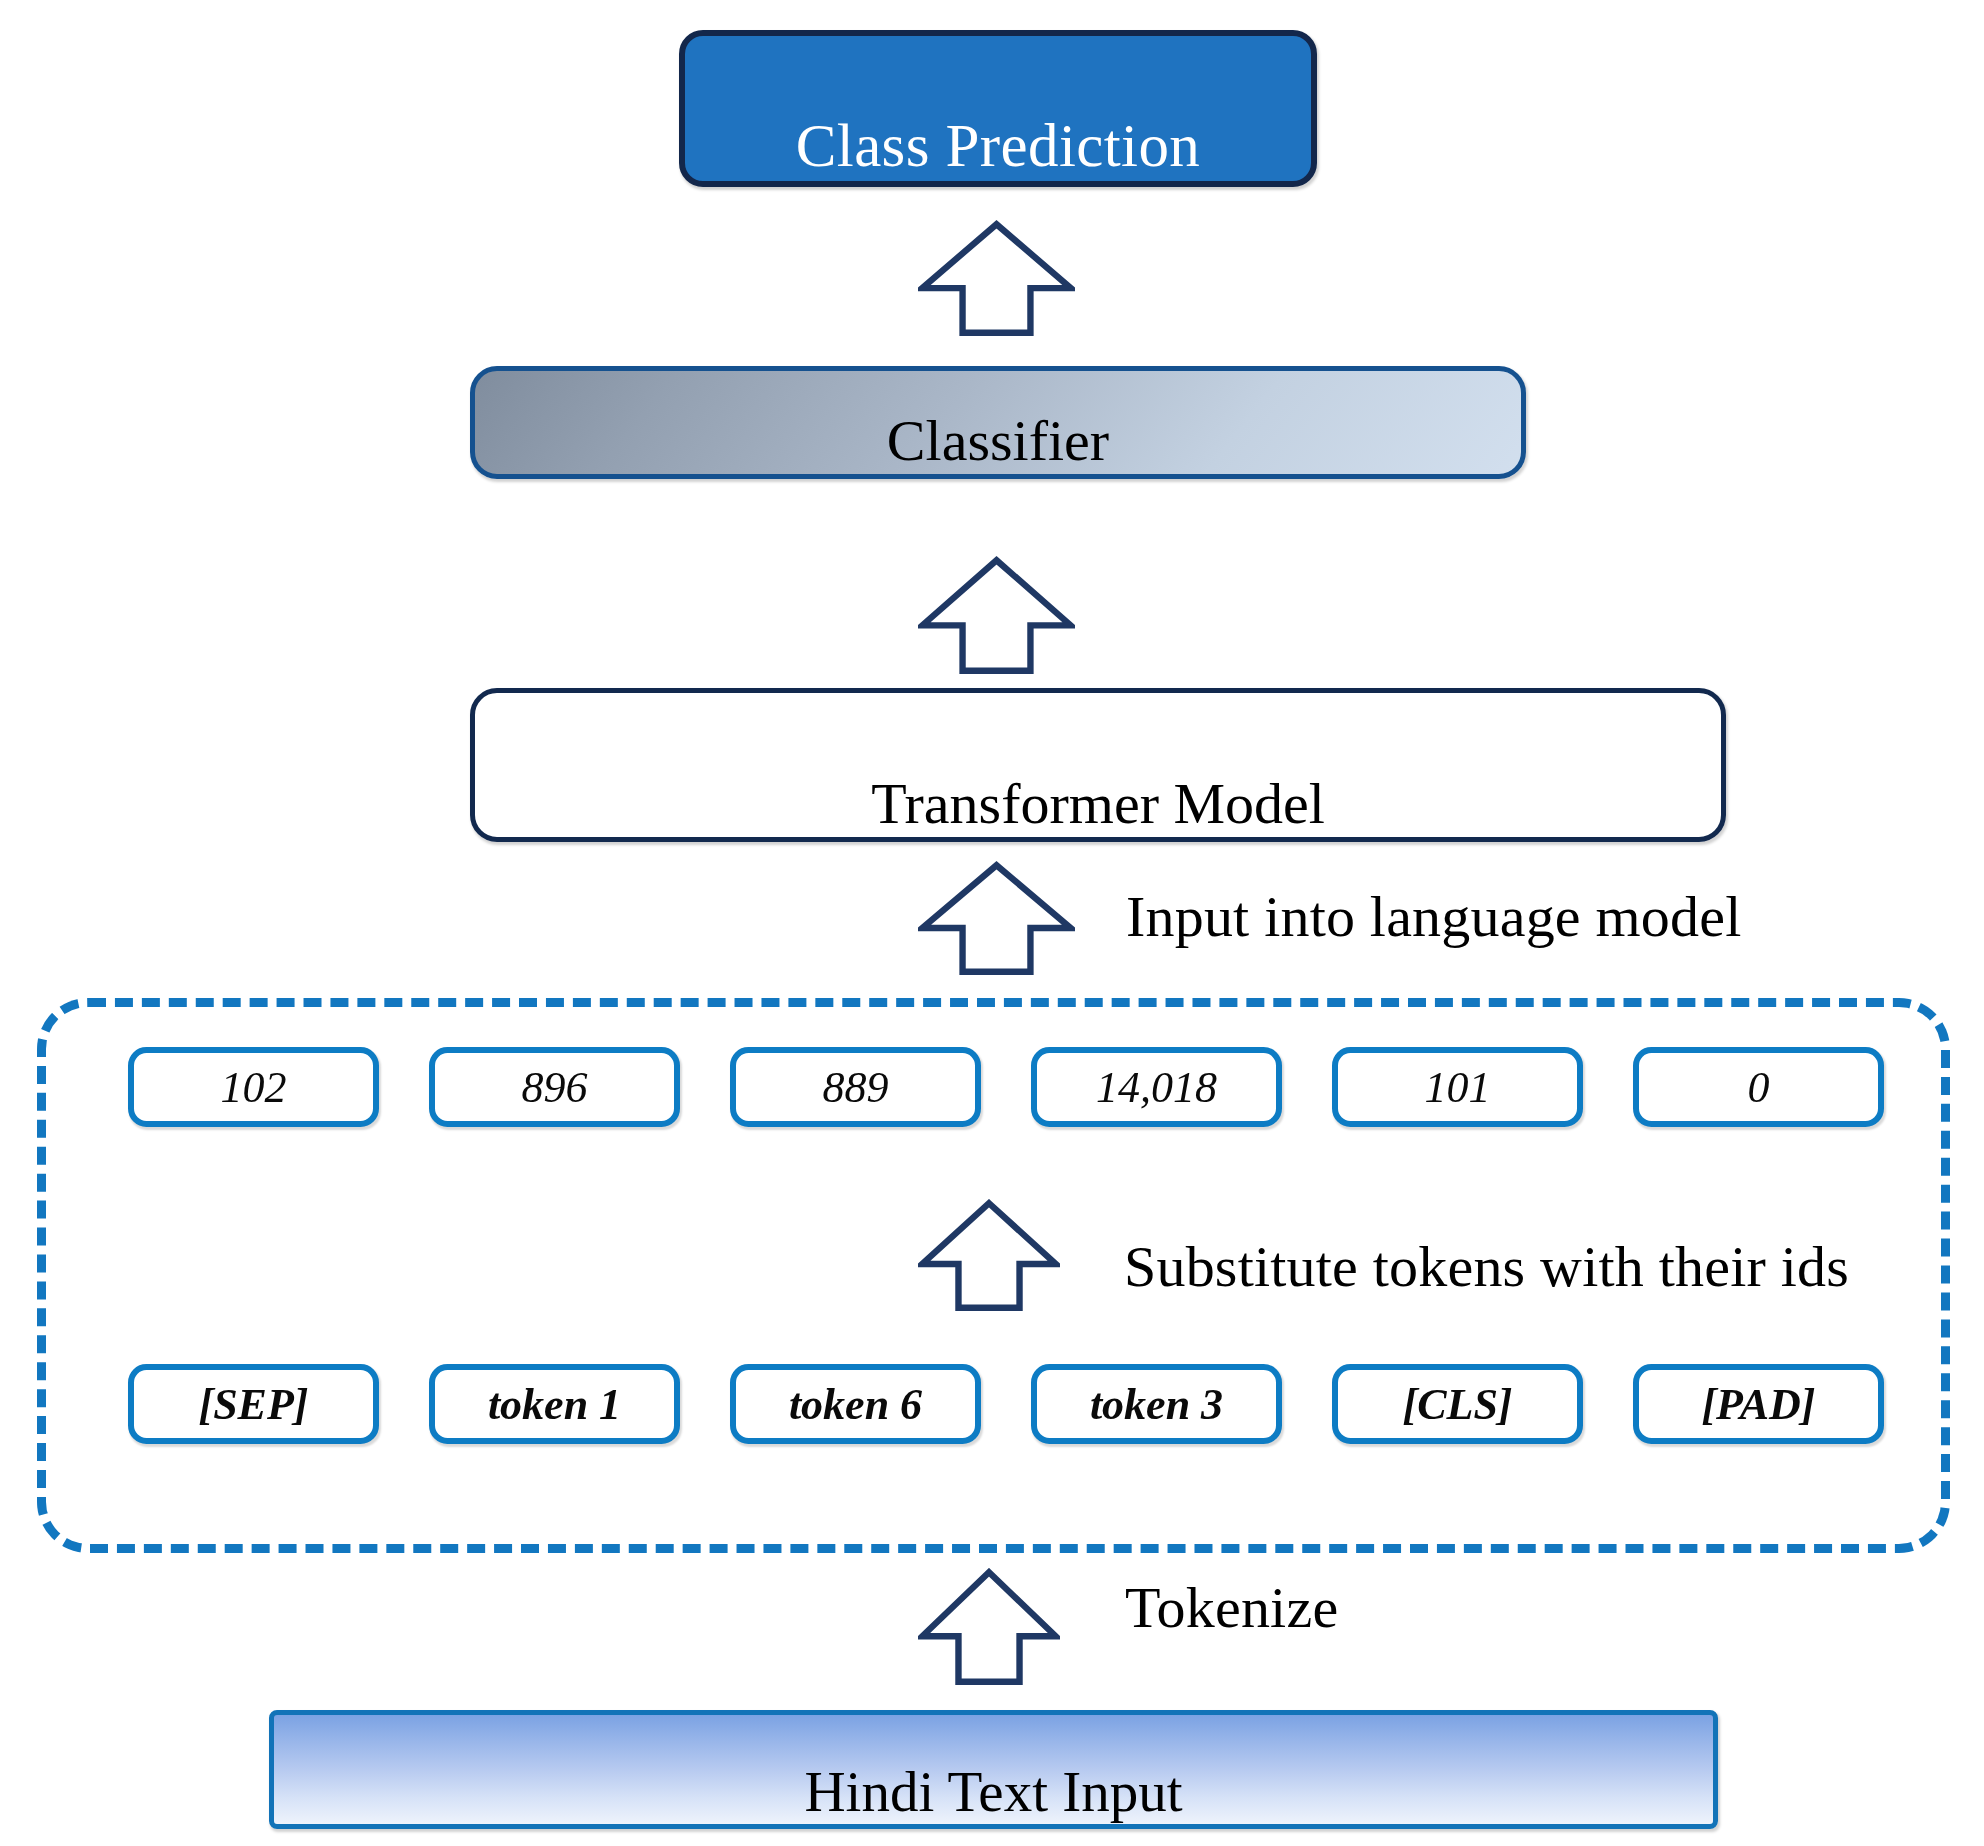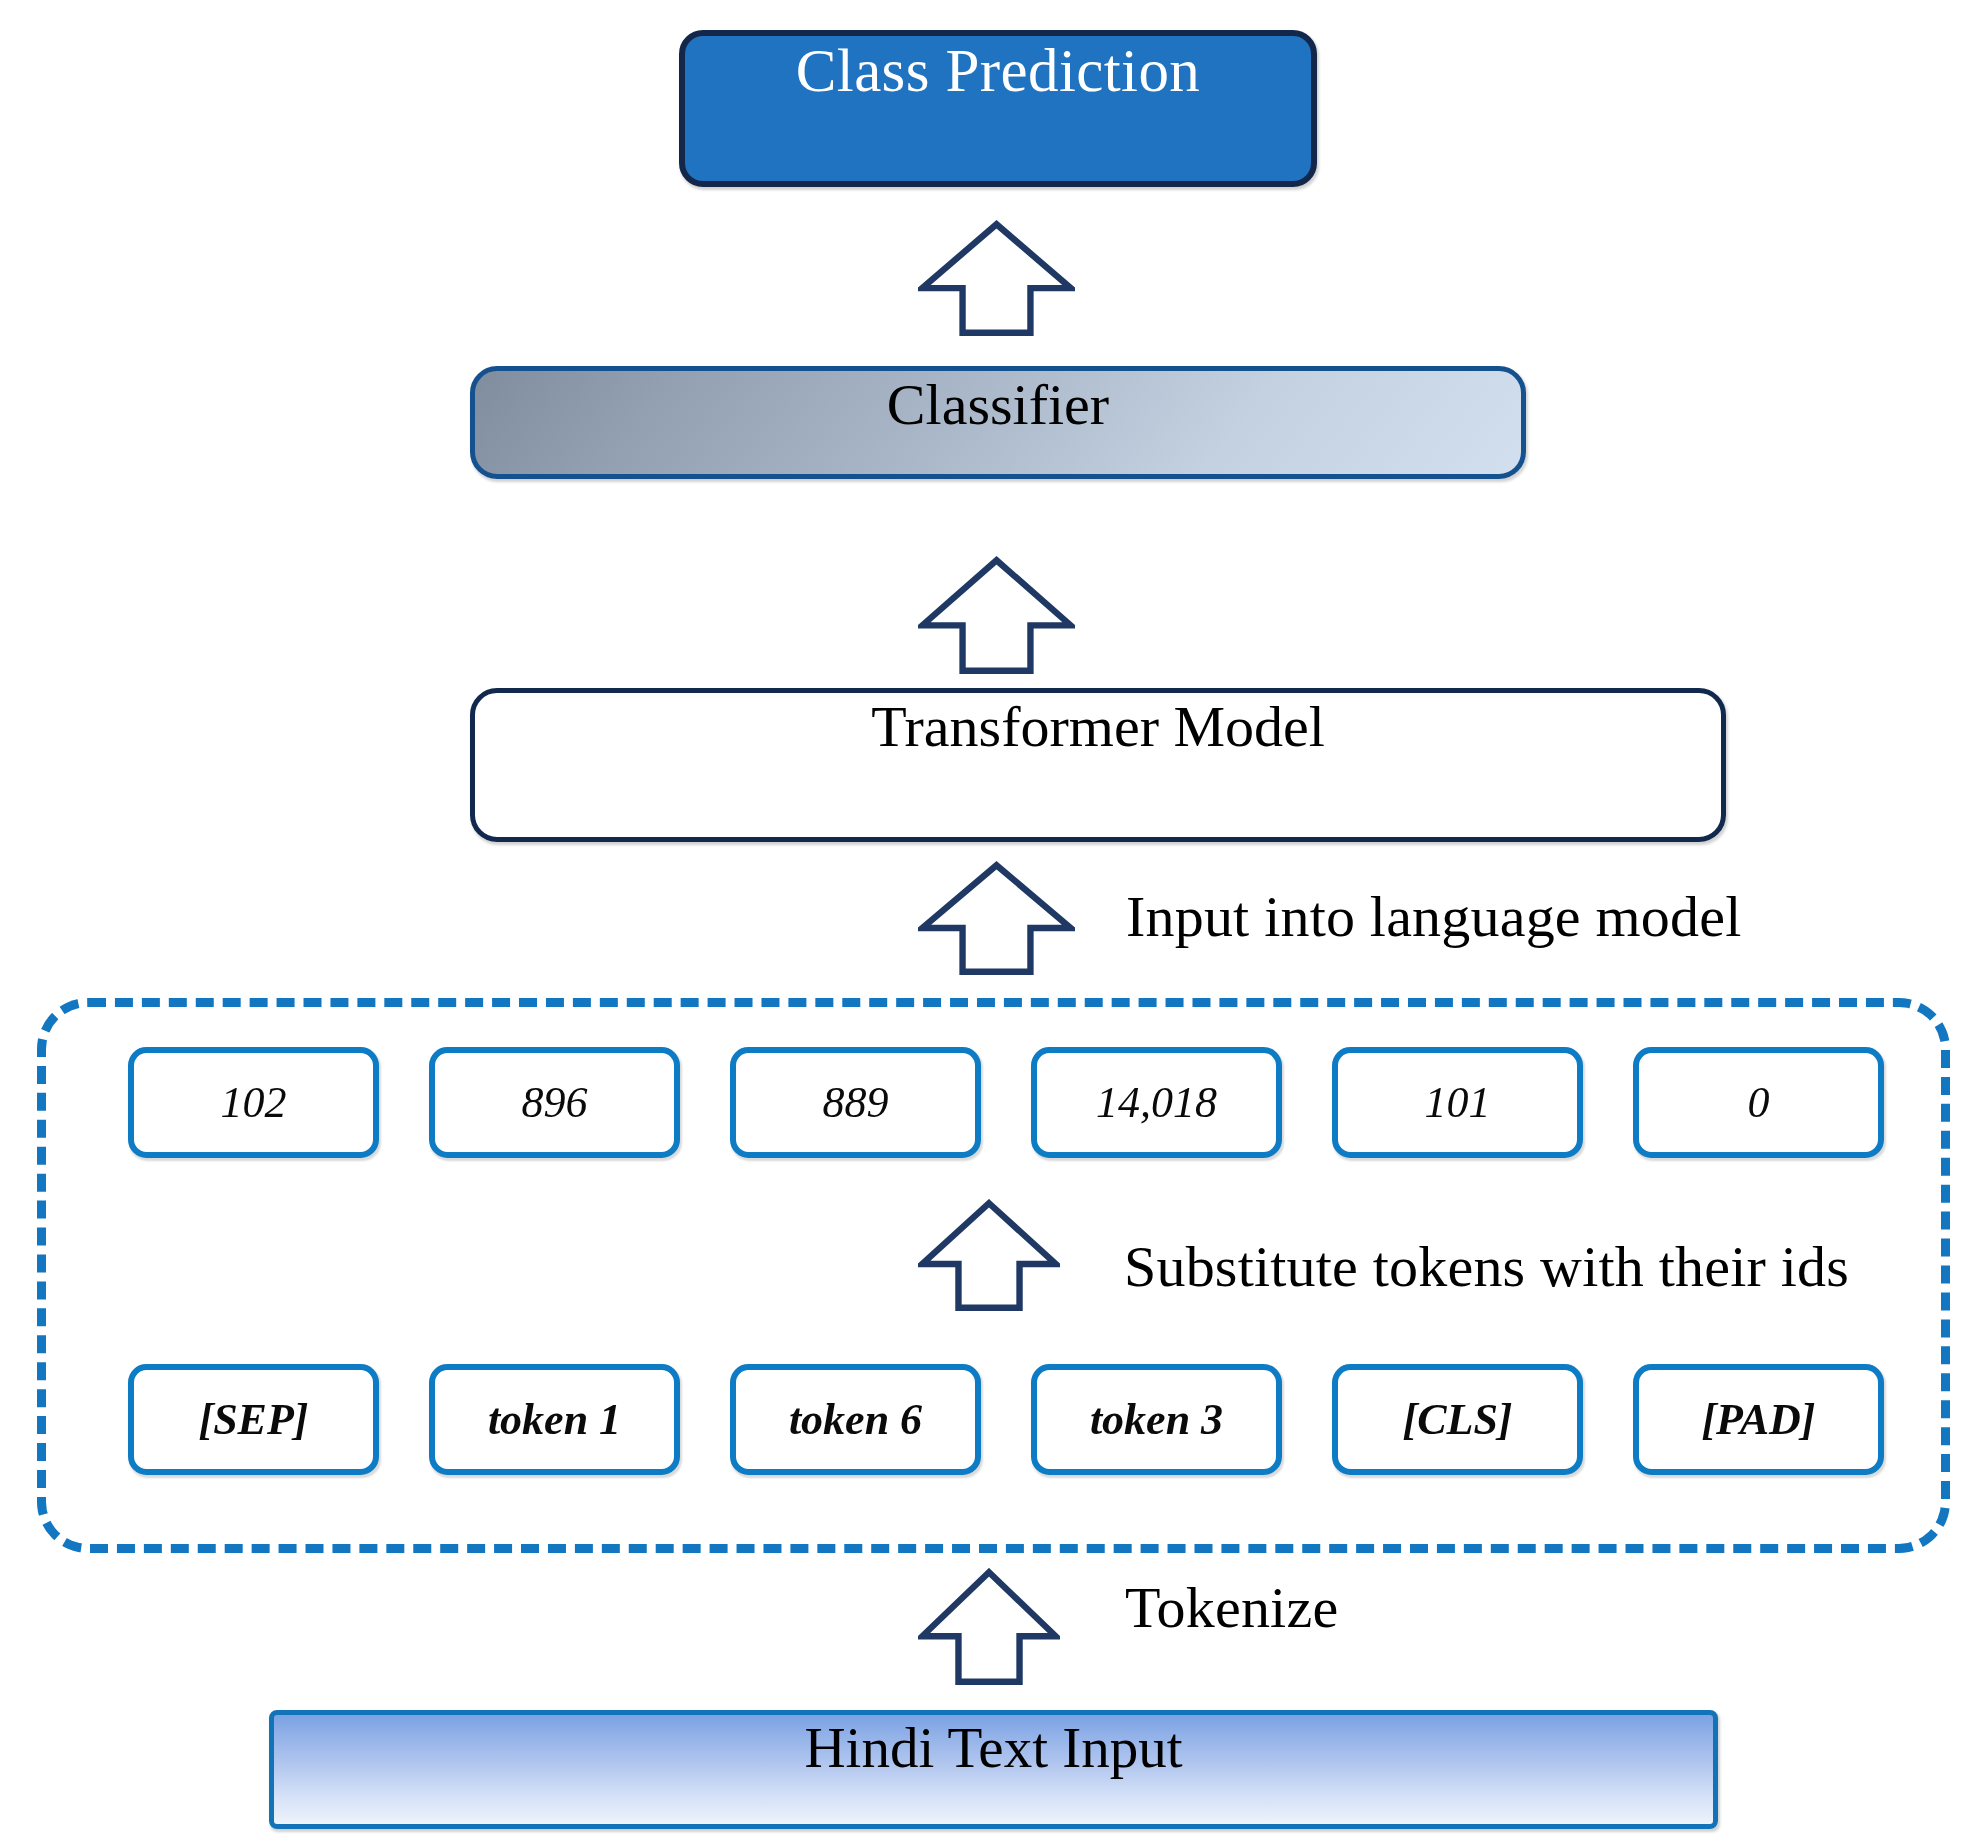--- a/index.html
+++ b/index.html
@@ -14,21 +14,21 @@
     position: relative;
     width: 1985px;
     height: 1846px;
     background: #ffffff;
     overflow: hidden;
   }
 
   .stage-box {
     position: absolute;
     display: flex;
-    align-items: flex-start;
+    align-items: flex-end;
     justify-content: center;
     box-sizing: border-box;
     text-align: center;
   }
 
   
   #class-prediction {
     left: 679px; top: 30px; width: 638px; height: 157px;
     background: #1f73c0;
     border: 6.4px solid #13274b;
@@ -86,21 +86,21 @@
   .cell-row {
     position: absolute;
     display: flex;
     gap: 0;
   }
   #id-row  { left: 128px; top: 1047px; }
   #tok-row { left: 128px; top: 1364px; font-weight: bold; }
 
   .cell {
     width: 251px;
-    height: 111px;
+    height: 80px;
     margin-right: 50px;
     box-sizing: border-box;
     background: #ffffff;
     border: 6.4px solid #0d7cc4;
     border-radius: 18.4px;
     display: flex;
     align-items: center;
     justify-content: center;
     font-style: italic;
     font-size: 44px;

